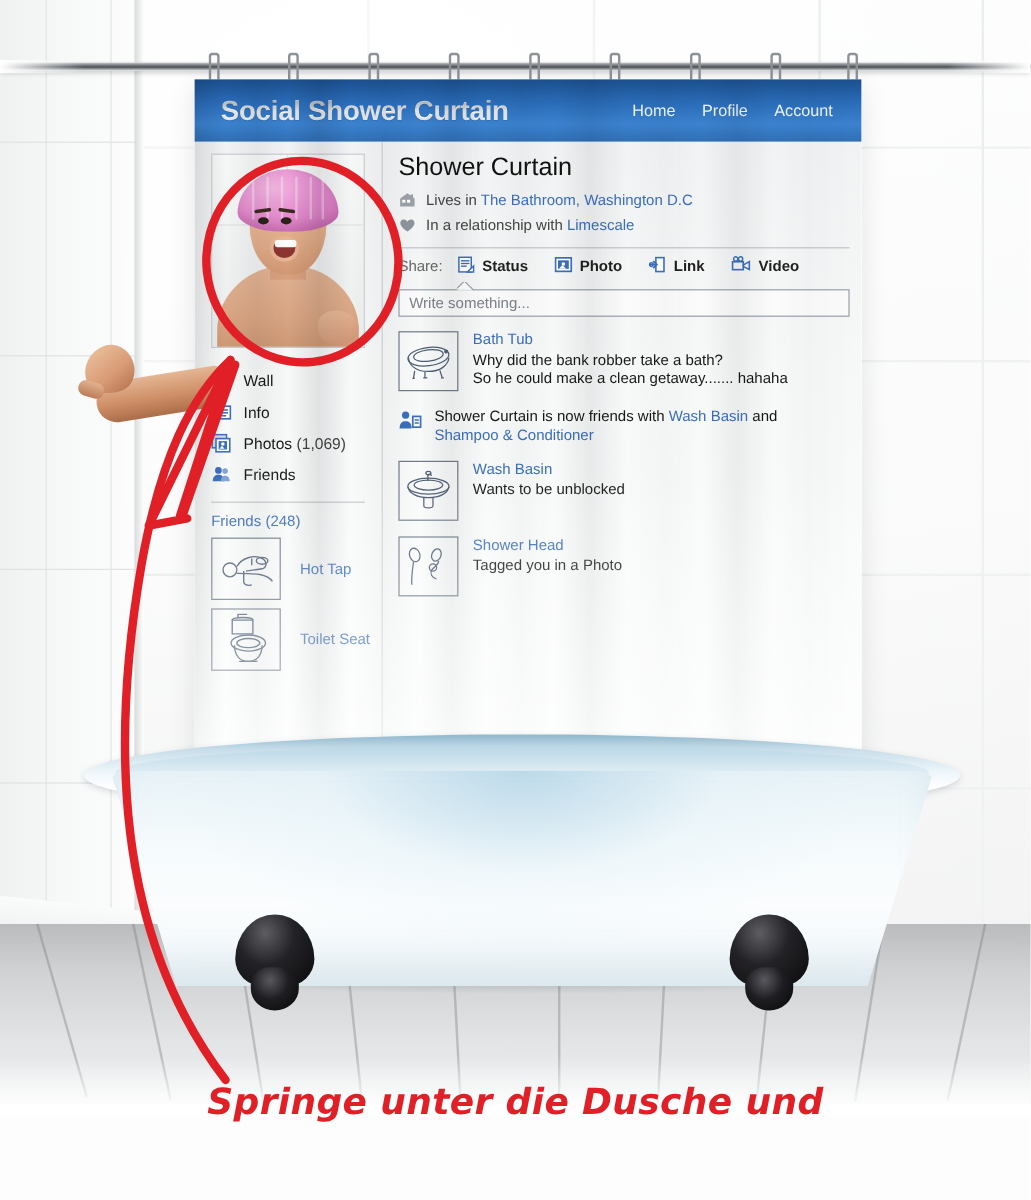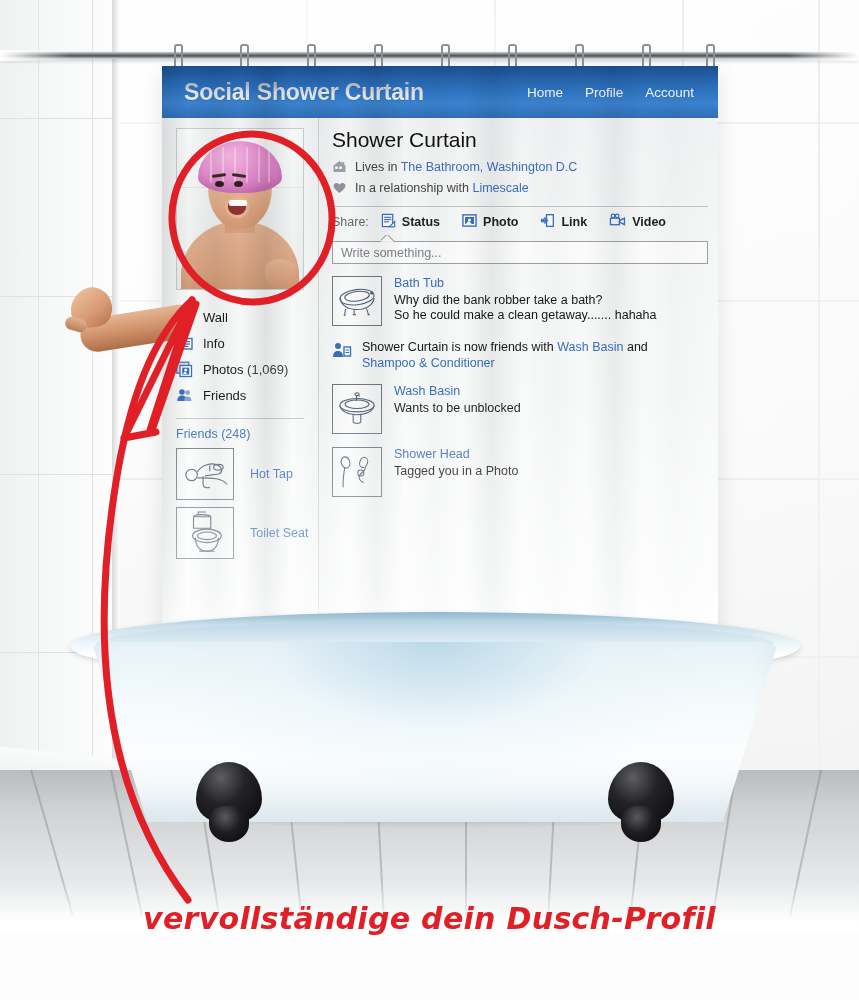--- a/index.html
+++ b/index.html
@@ -674,16 +674,16 @@
 
     <ellipse cx="252" cy="218" rx="80" ry="84" fill="none" stroke="#e11f26" stroke-width="7" transform="rotate(-6 252 218)"></ellipse>
 
     <path d="M188 900 C 96 780 92 620 118 470 C 134 380 160 330 192 300" fill="none" stroke="#e11f26" stroke-width="7" stroke-linecap="round"></path>
 
     <path d="M192 300 L 124 438 M192 300 L 150 430 M124 438 L 156 432" fill="none" stroke="#e11f26" stroke-width="7" stroke-linejoin="round" stroke-linecap="round"></path>
     <path d="M152 430 L 196 304" fill="none" stroke="#e11f26" stroke-width="7" stroke-linecap="round"></path>
   </svg>
 
   <div class="caption">
-    <span class="l2">vervollständige dein Dusch-Profil</span>
+    <span class="l1">Springe unter die Dusche und</span>
   </div>
 
 </div>
 
 </body></html>

